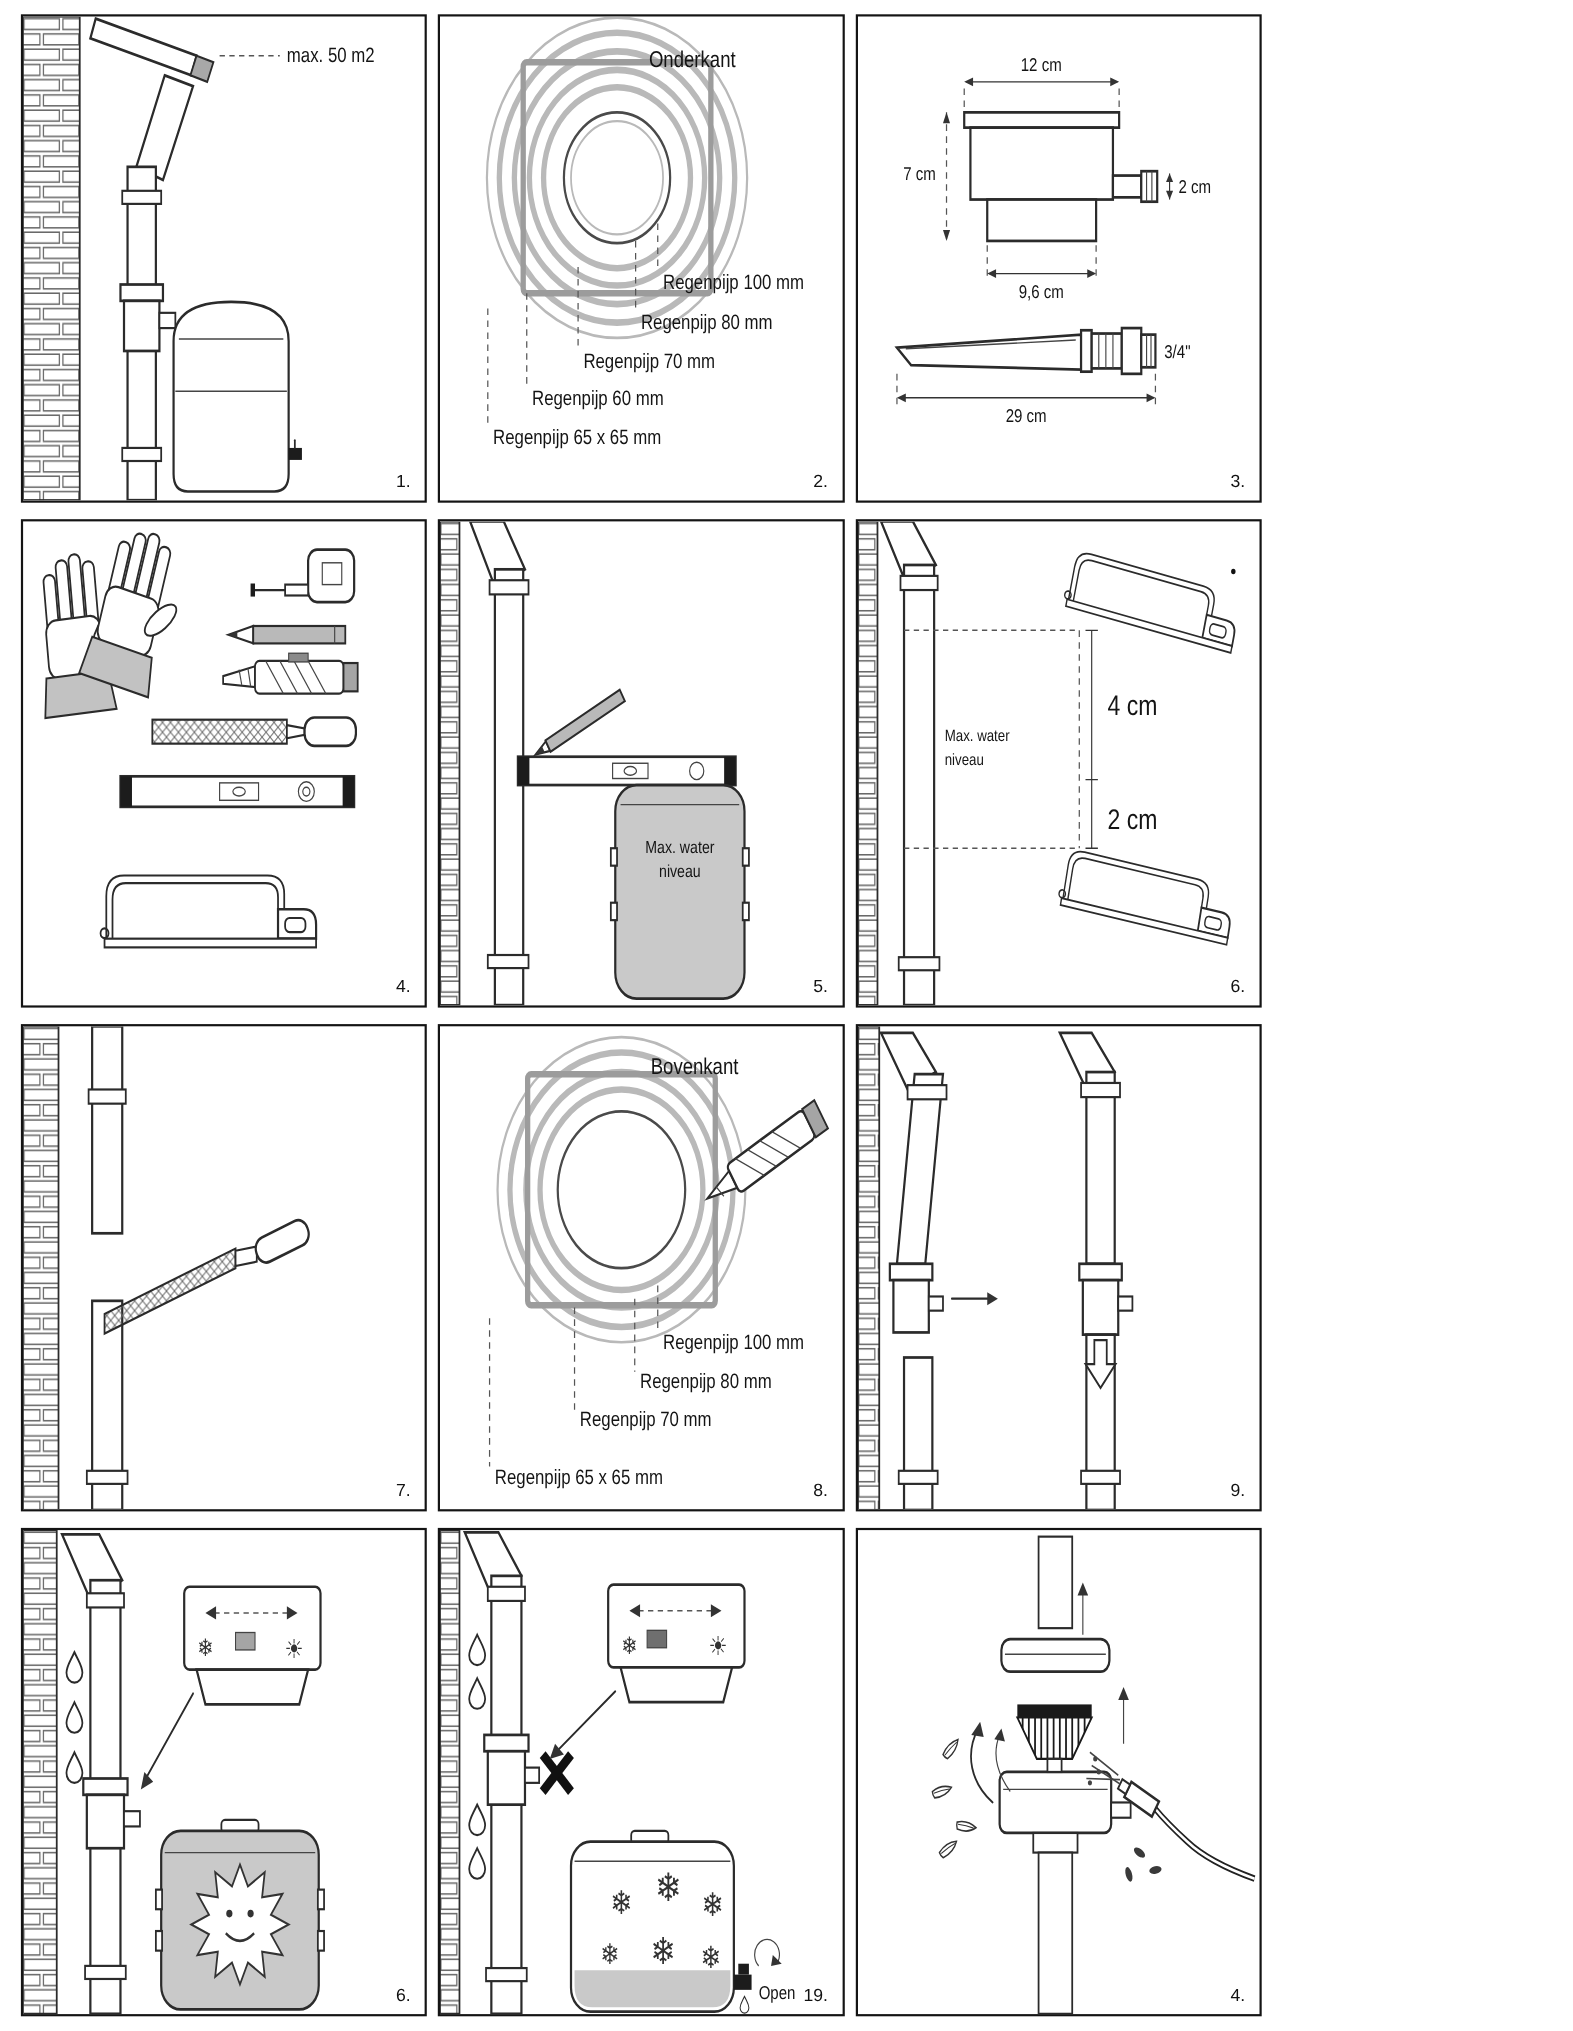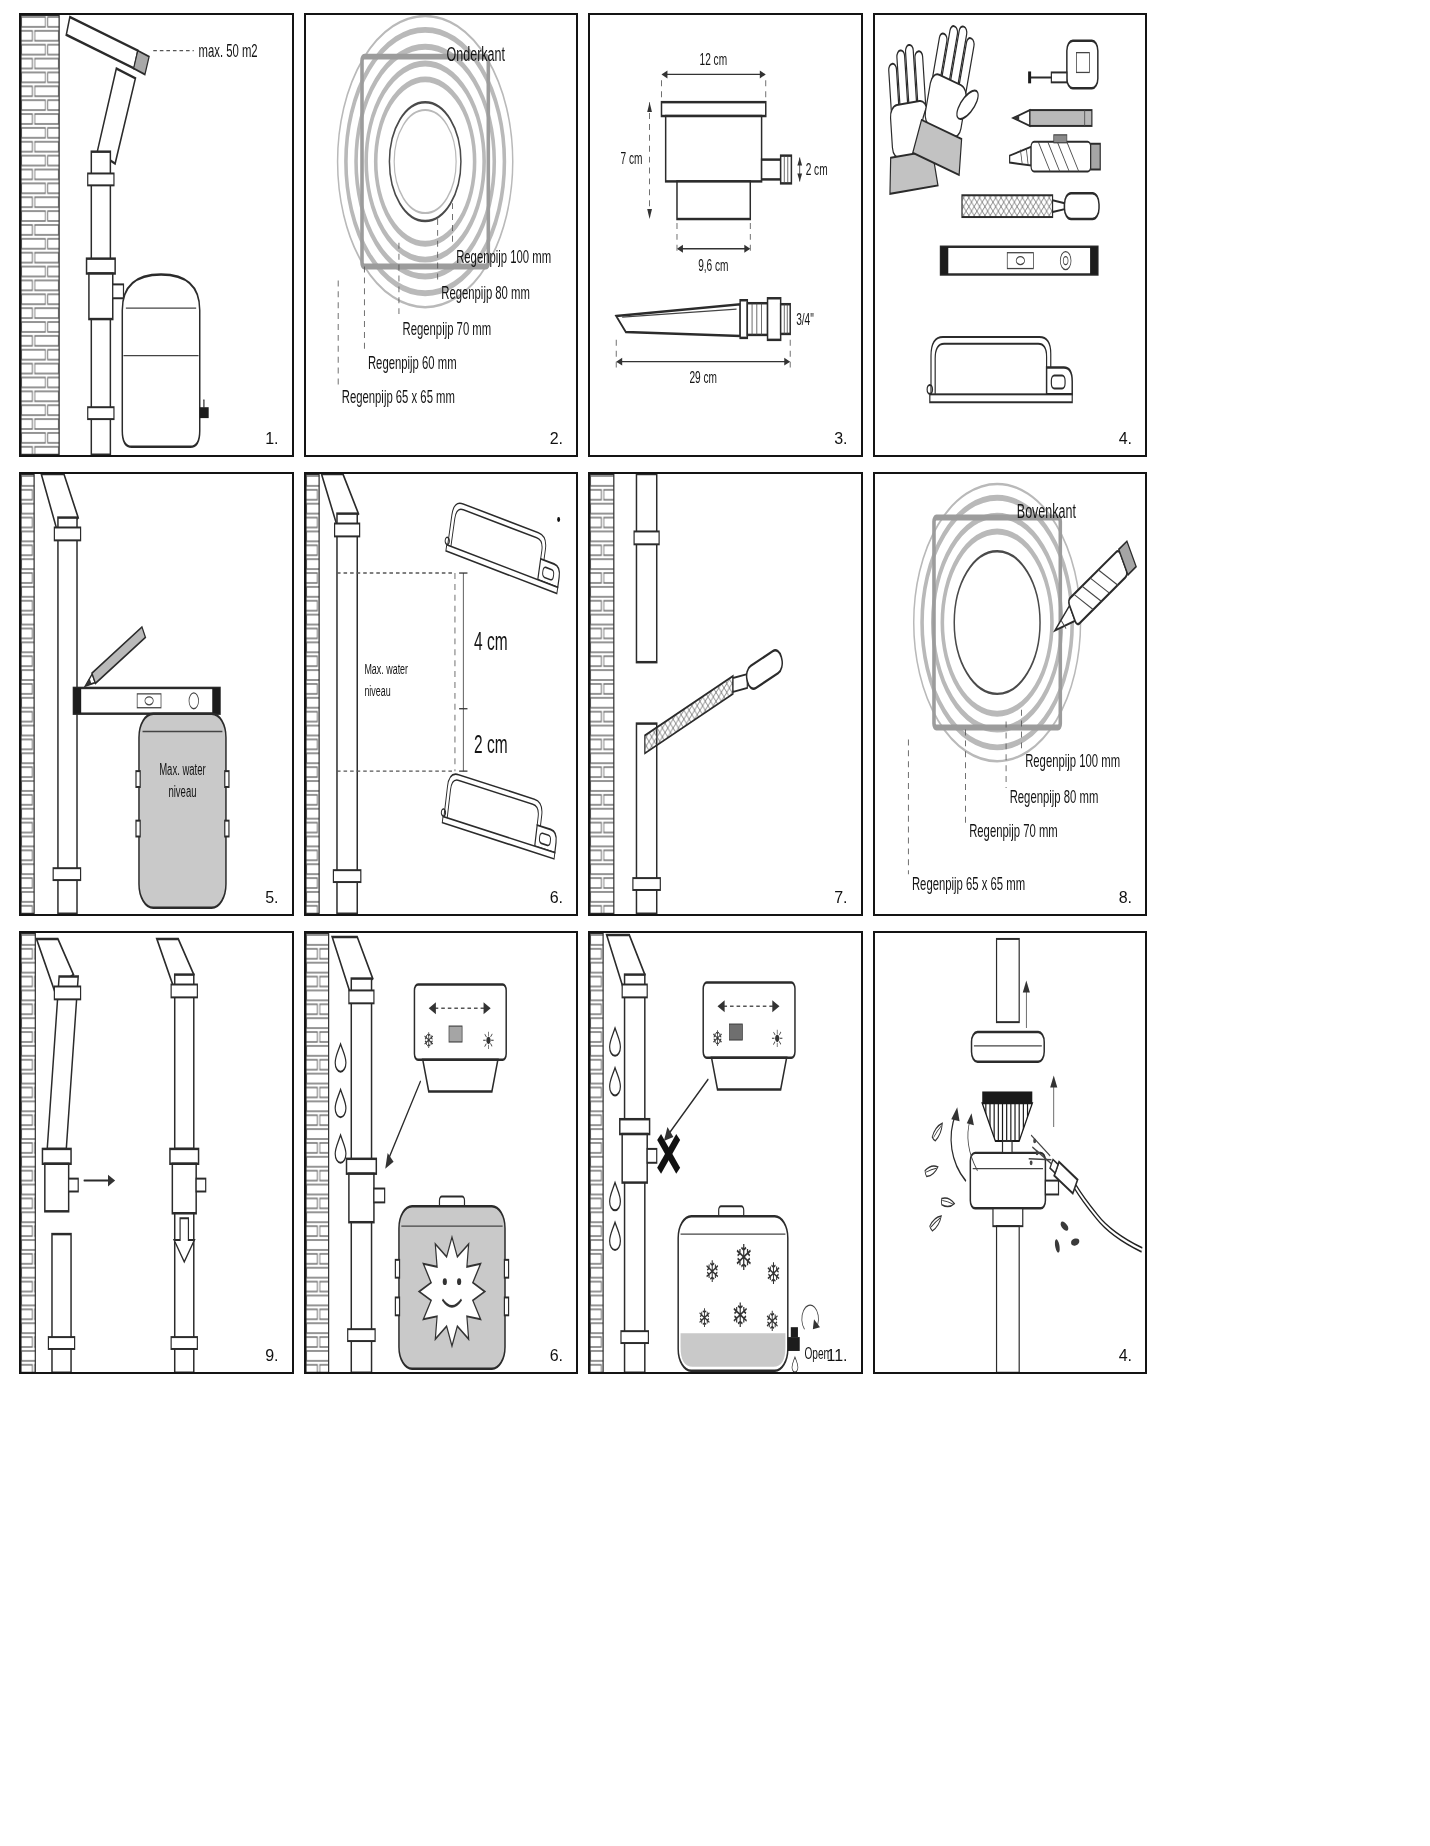--- a/index.html
+++ b/index.html
@@ -1,18 +1,18 @@
 <!DOCTYPE html>
 <html><head>
 <meta charset="utf-8">
 <style>
   html,body{margin:0;padding:0}
   body{width:1430px;height:1846px;background:#fff;font-family:"Liberation Sans",sans-serif}
   .sheet{width:1166px;height:1846px;box-sizing:border-box;padding:13px 19px;
-         display:grid;grid-template-columns:repeat(4,1fr);grid-template-rows:repeat(4,1fr);gap:15px 10px}
+         display:grid;grid-template-columns:repeat(3,1fr);grid-template-rows:repeat(4,1fr);gap:15px 10px}
   .panel{position:relative;border:2.5px solid #141414;background:#fff;overflow:hidden}
   .panel>svg{position:absolute;left:0;top:0;width:100%;height:100%}
   .num{position:absolute;right:13px;bottom:7px;font-size:16px;color:#111}
   svg text{font-family:"Liberation Sans",sans-serif;fill:#141414}
   .t15{font-size:15px}.t16{font-size:16px}.t17{font-size:17px}.t19{font-size:19px}.t21{font-size:21px}.t26{font-size:26px}
   .ic{fill:#333}
   .s{stroke:#2b2b2b;stroke-width:2;fill:none;stroke-linecap:round;stroke-linejoin:round}
   .sw{stroke:#2b2b2b;stroke-width:2;fill:#fff}
   .sw25{stroke:#2b2b2b;stroke-width:2.5;fill:#fff}
   .sg{stroke:#2b2b2b;stroke-width:2.5;fill:#c9c9c9}
@@ -549,21 +549,21 @@
       </g>
       <g>
         <rect class="dk" x="332" y="408" width="20" height="14"></rect>
         <rect class="dk" x="337" y="398" width="12" height="10"></rect>
         <use href="#d11" class="sw" transform="translate(344,428) scale(0.55)"></use>
         <path class="thin" d="M360,400 A14,14 0 1 1 382,396" stroke-width="1.8"></path>
         <polygon class="ah" points="386,398 376,390 374,400"></polygon>
       </g>
       <text class="t17" x="360" y="430">Open</text>
     </svg>
-    <span class="num">11.</span>
+    <span class="num">19.</span>
   </section>
 
   <section class="panel">
     <svg viewBox="0 0 454 444" preserveAspectRatio="none">
       <defs>
         <clipPath id="cp12">
             <polygon points="180,172 264,172 242,210 202,210"></polygon>
           </clipPath>
         <g id="leaf12">
           <path d="M0,0 Q8,-9 20,-9 Q16,1 4,5 Q1,3 0,0 Z" fill="#fff" stroke="#333" stroke-width="1.5"></path>

